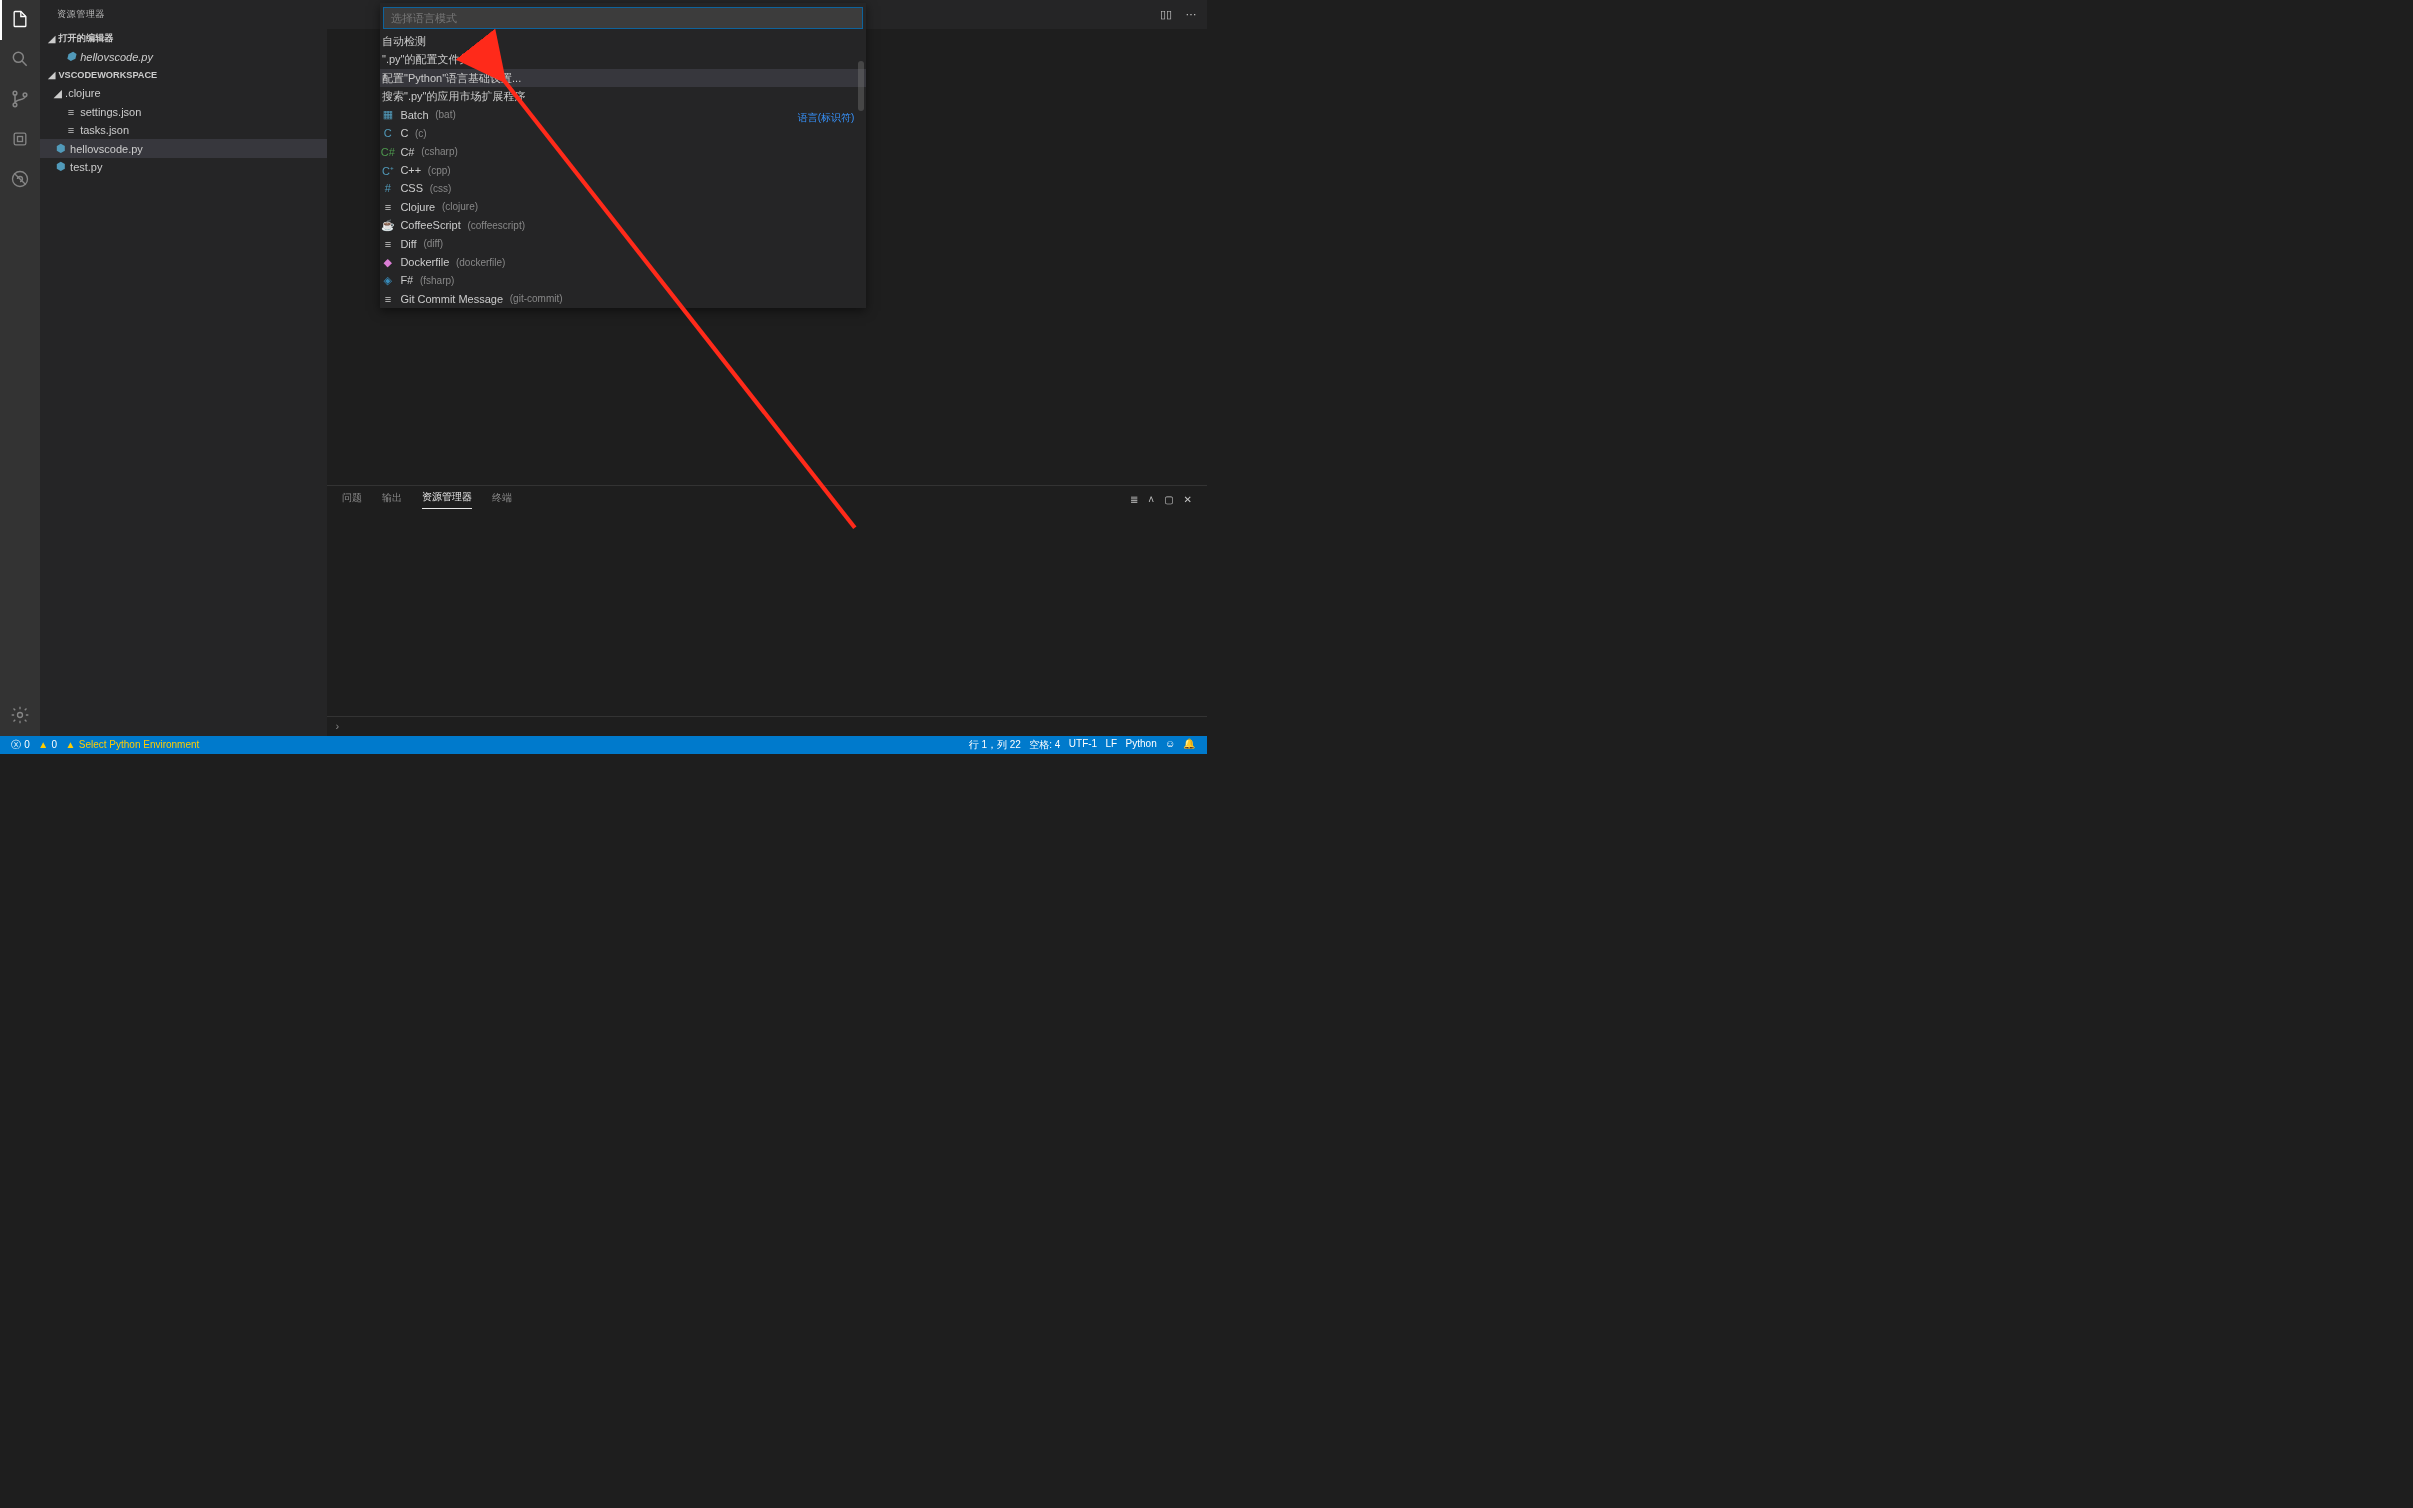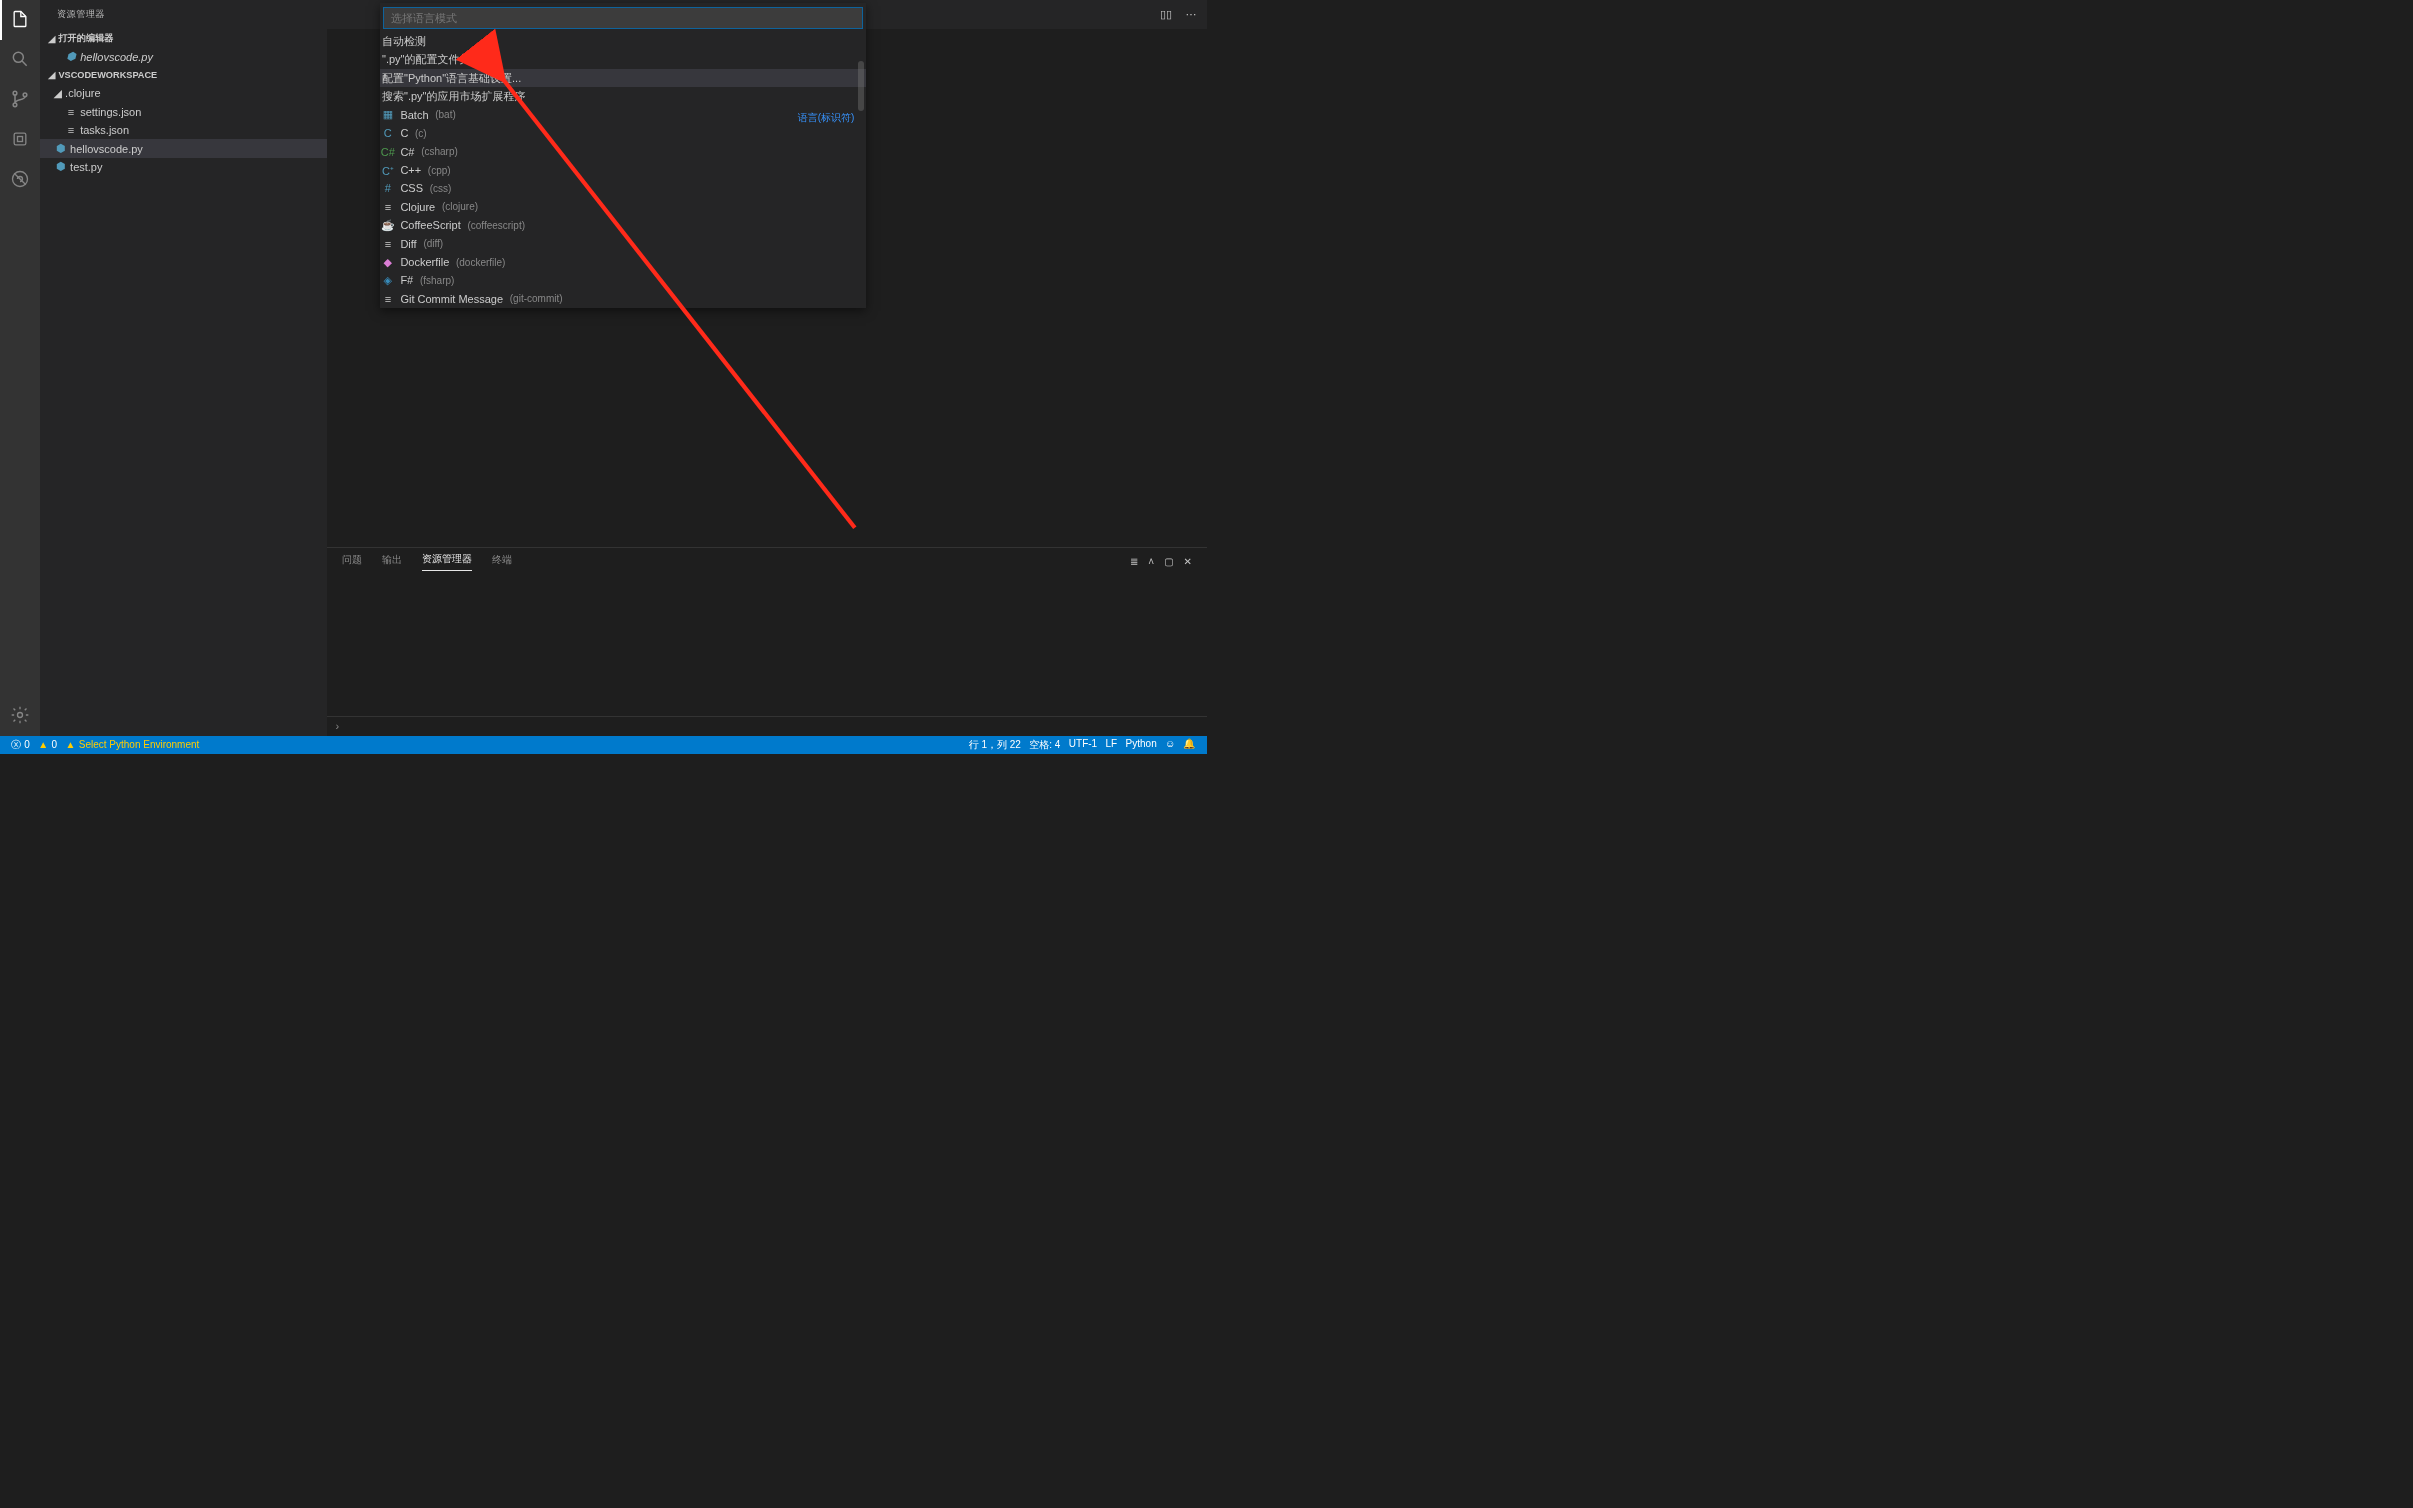--- a/index.html
+++ b/index.html
@@ -28,21 +28,21 @@
 .fi-py { color:#519aba; }
 .fi-json { color:#c5c5c5; }
 
 
 .editor { position:absolute; left:327px; top:0; right:0; bottom:18.4px; background:#1e1e1e; display:flex; flex-direction:column; }
 .tabbar { height:29px; background:#252526; display:flex; align-items:center; }
 .tabbar .tab-actions { margin-left:auto; display:flex; gap:6.7px; padding-right:6.7px; color:#c5c5c5; }
 .tab-action { width:18.4px; height:18.4px; display:flex; align-items:center; justify-content:center; cursor:pointer; }
 
 
-.panel { height:189px; border-top:0.8px solid #333; background:#1e1e1e; display:flex; flex-direction:column;justify-content:center; }
+.panel { height:251px; border-top:0.8px solid #333; background:#1e1e1e; display:flex; flex-direction:column;justify-content:center; }
 .panel-tabs { height:28px; display:flex; align-items:center; padding:0 15px; gap:20px; color:#888; font-size:10px; }
 .panel-tab { cursor:pointer; padding-bottom:3.4px; }
 .panel-tab.active { color:#e7e7e7; border-bottom:0.8px solid #e7e7e7; }
 .panel-tabs .pt-actions { margin-left:auto; display:flex; gap:10px; color:#c5c5c5; }
 .pt-action { cursor:pointer; }
 .panel-body { flex:1; }
 .panel-input { height:20px; border-top:0.8px solid #333; display:flex; align-items:center; padding:0 8.4px; color:#888; }
 
 
 .quickpick { position:absolute; left:344px; top:3.4px; width:486px; background:#252526; box-shadow:0 3.4px 10px rgba(0,0,0,.5); z-index:50;margin-left:36px; }

